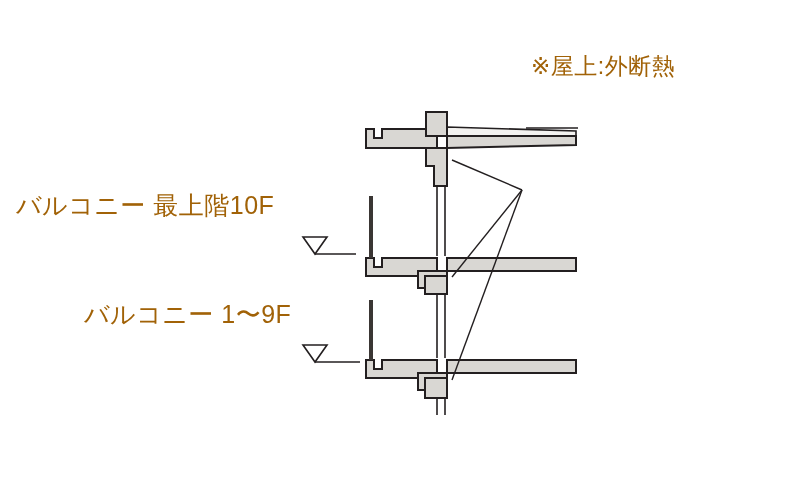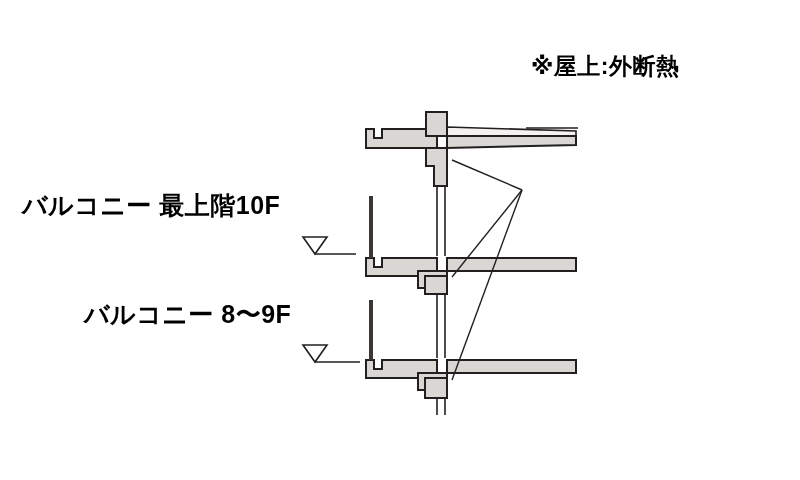--- a/index.html
+++ b/index.html
@@ -20,33 +20,33 @@
   #section-svg {
     position: absolute;
     left: 0;
     top: 0;
     width: 800px;
     height: 480px;
   }
   .lbl {
     position: absolute;
     white-space: nowrap;
-    color: #000000;
-    font-weight: 700;
+    color: #a16207;
+    font-weight: 400;
     letter-spacing: 0.5px;
   }
   .lbl-floor {
     font-size: 25px;
     line-height: 30px;
   }
   .lbl-note {
     font-size: 23px;
     line-height: 32px;
   }
-  #label-top-floor   { left: 22px;  top: 190px; }
+  #label-top-floor   { left: 16px;  top: 190px; }
   #label-mid-floor   { left: 84px;  top: 299px; }
   #note-roof         { left: 531px; top: 50px; }
   #note-wall         { left: 531px; top: 166px; }
 </style>
 </head>
 <body>
 
 <div id="diagram-root">
 
   <svg id="section-svg" viewBox="0 0 800 480">
@@ -147,20 +147,20 @@
     </g>
 
     <g>
       <path class="lead" d="M 526,128 L 578,128" stroke-width="0"></path>
     </g>
 
   </svg>
 
   <div class="lbl lbl-floor" id="label-top-floor">バルコニー 最上階10F</div>
 
-  <div class="lbl lbl-floor" id="label-mid-floor">バルコニー 8〜9F</div>
+  <div class="lbl lbl-floor" id="label-mid-floor">バルコニー 1〜9F</div>
 
   <div class="lbl lbl-note" id="note-roof">
     <div>※屋上:外断熱</div>
   </div>
 
 
 </div>
 
 </body></html>

